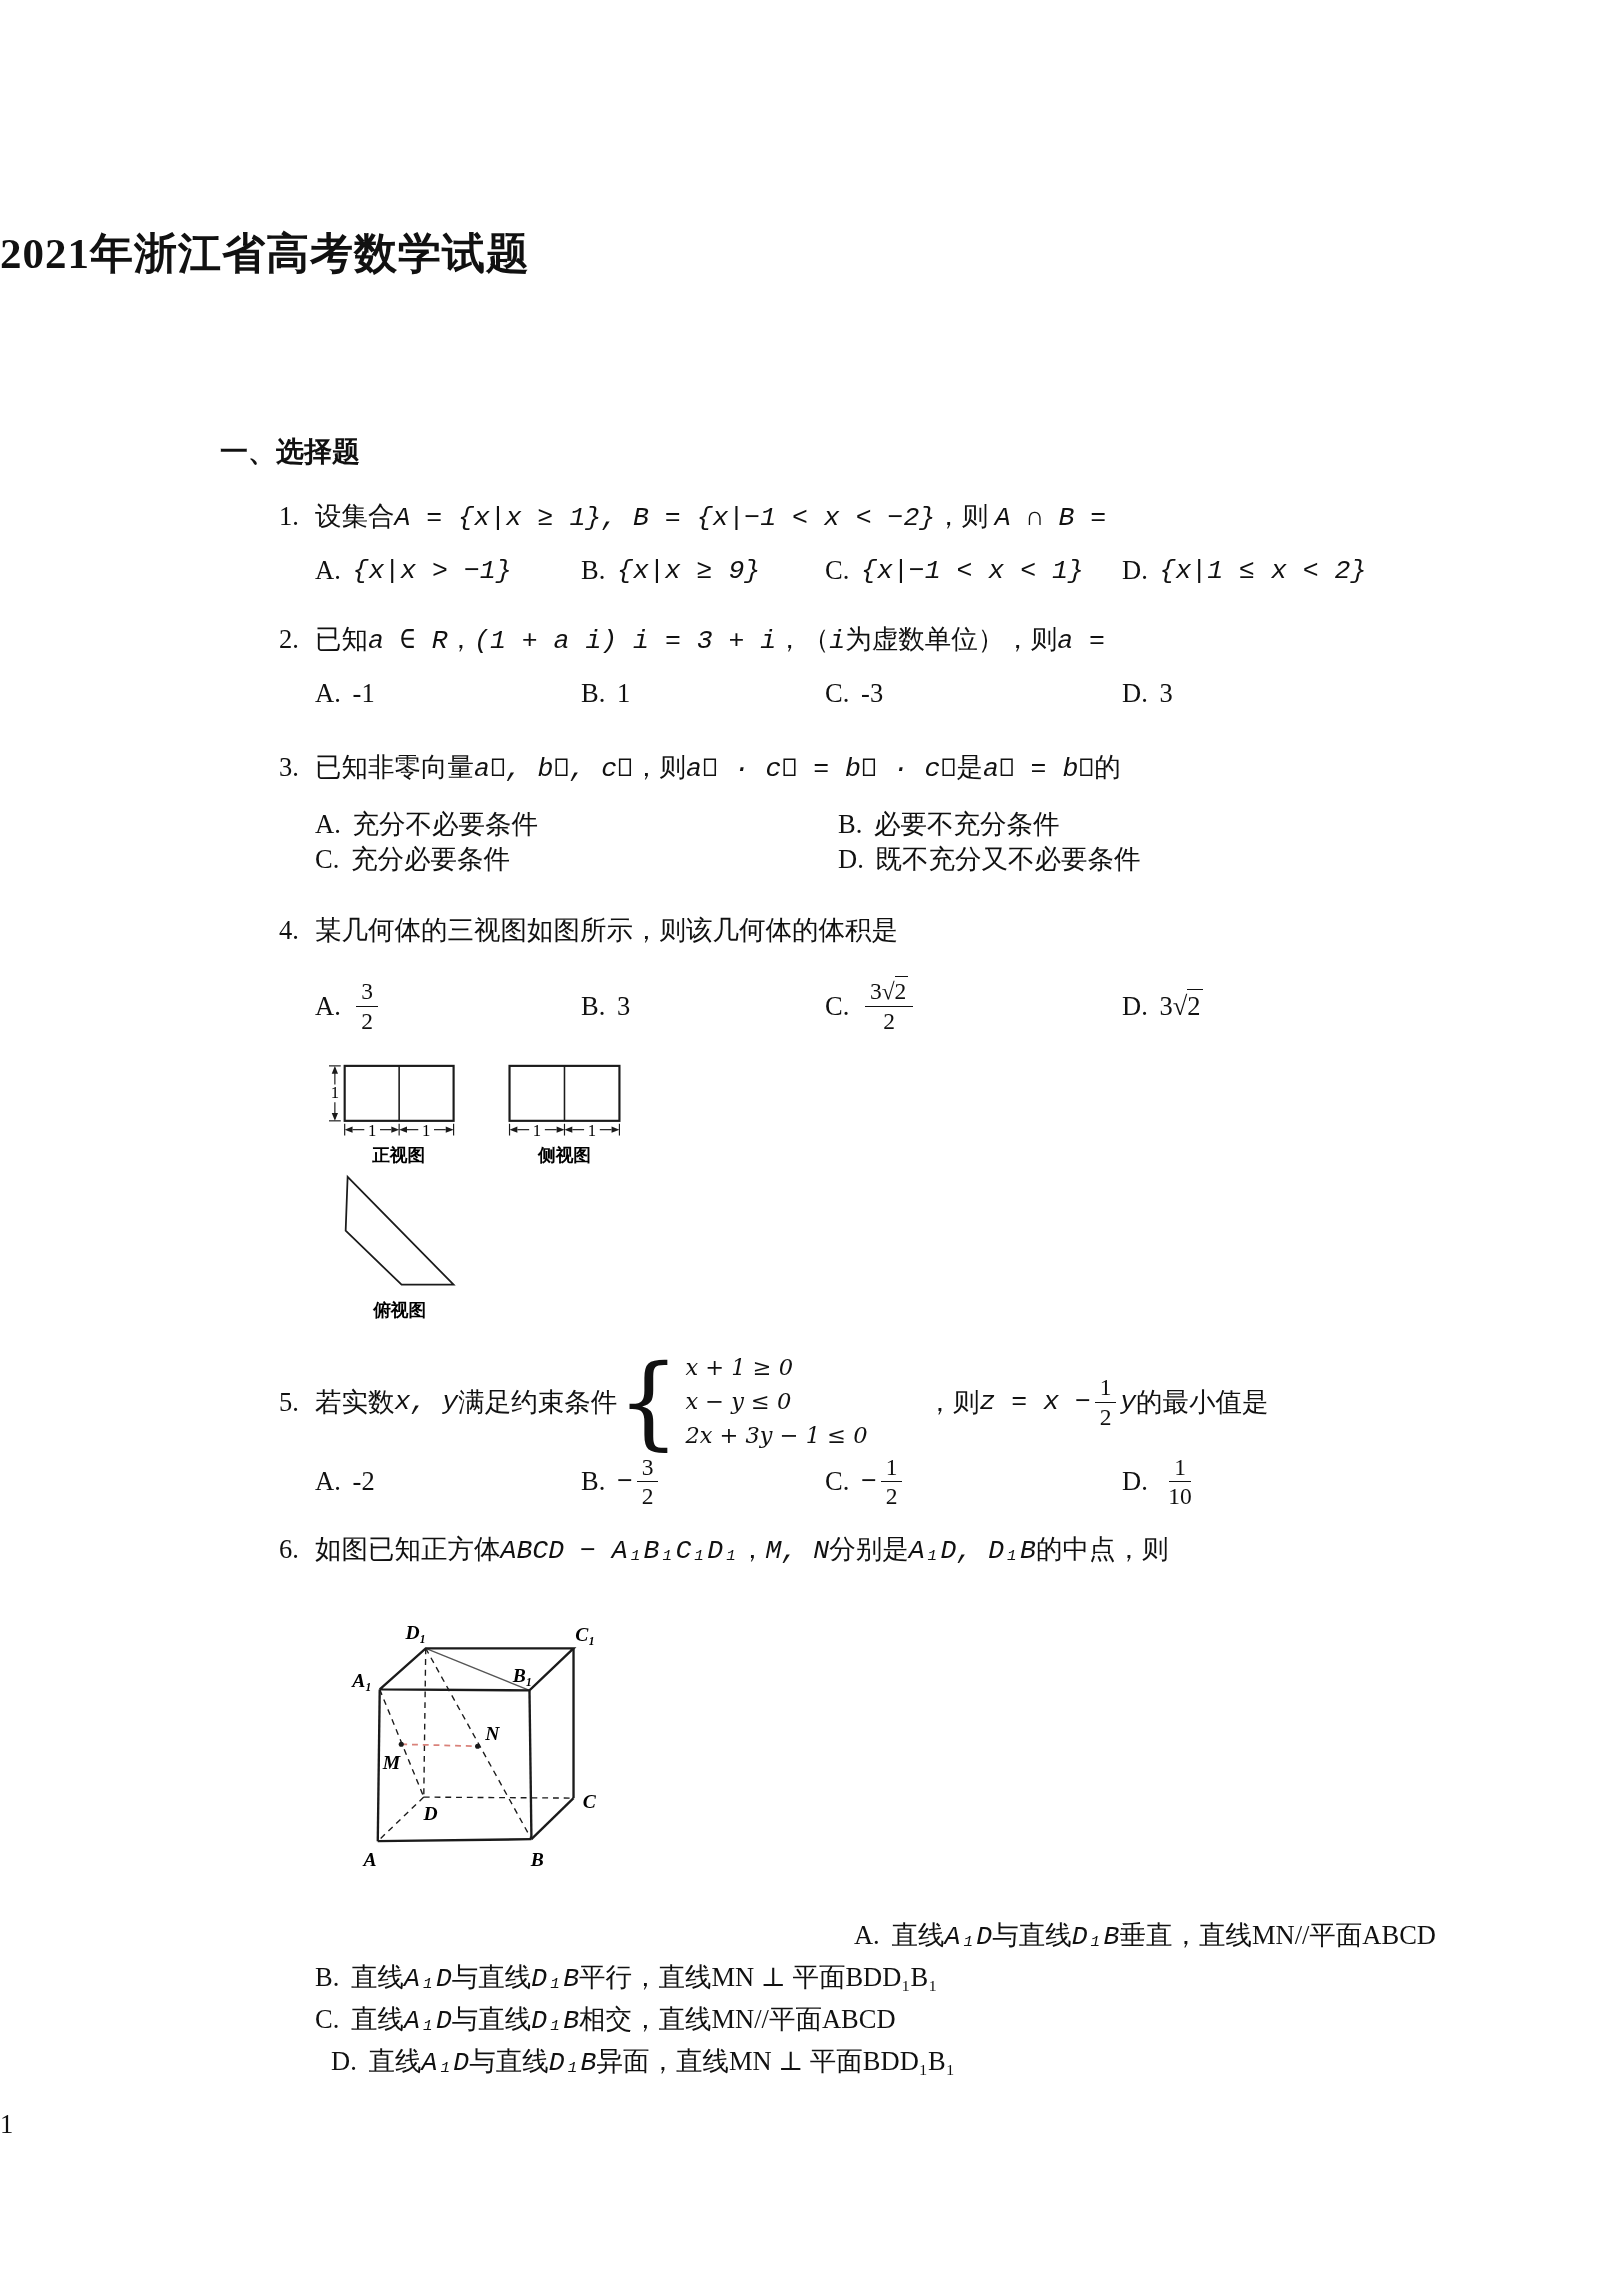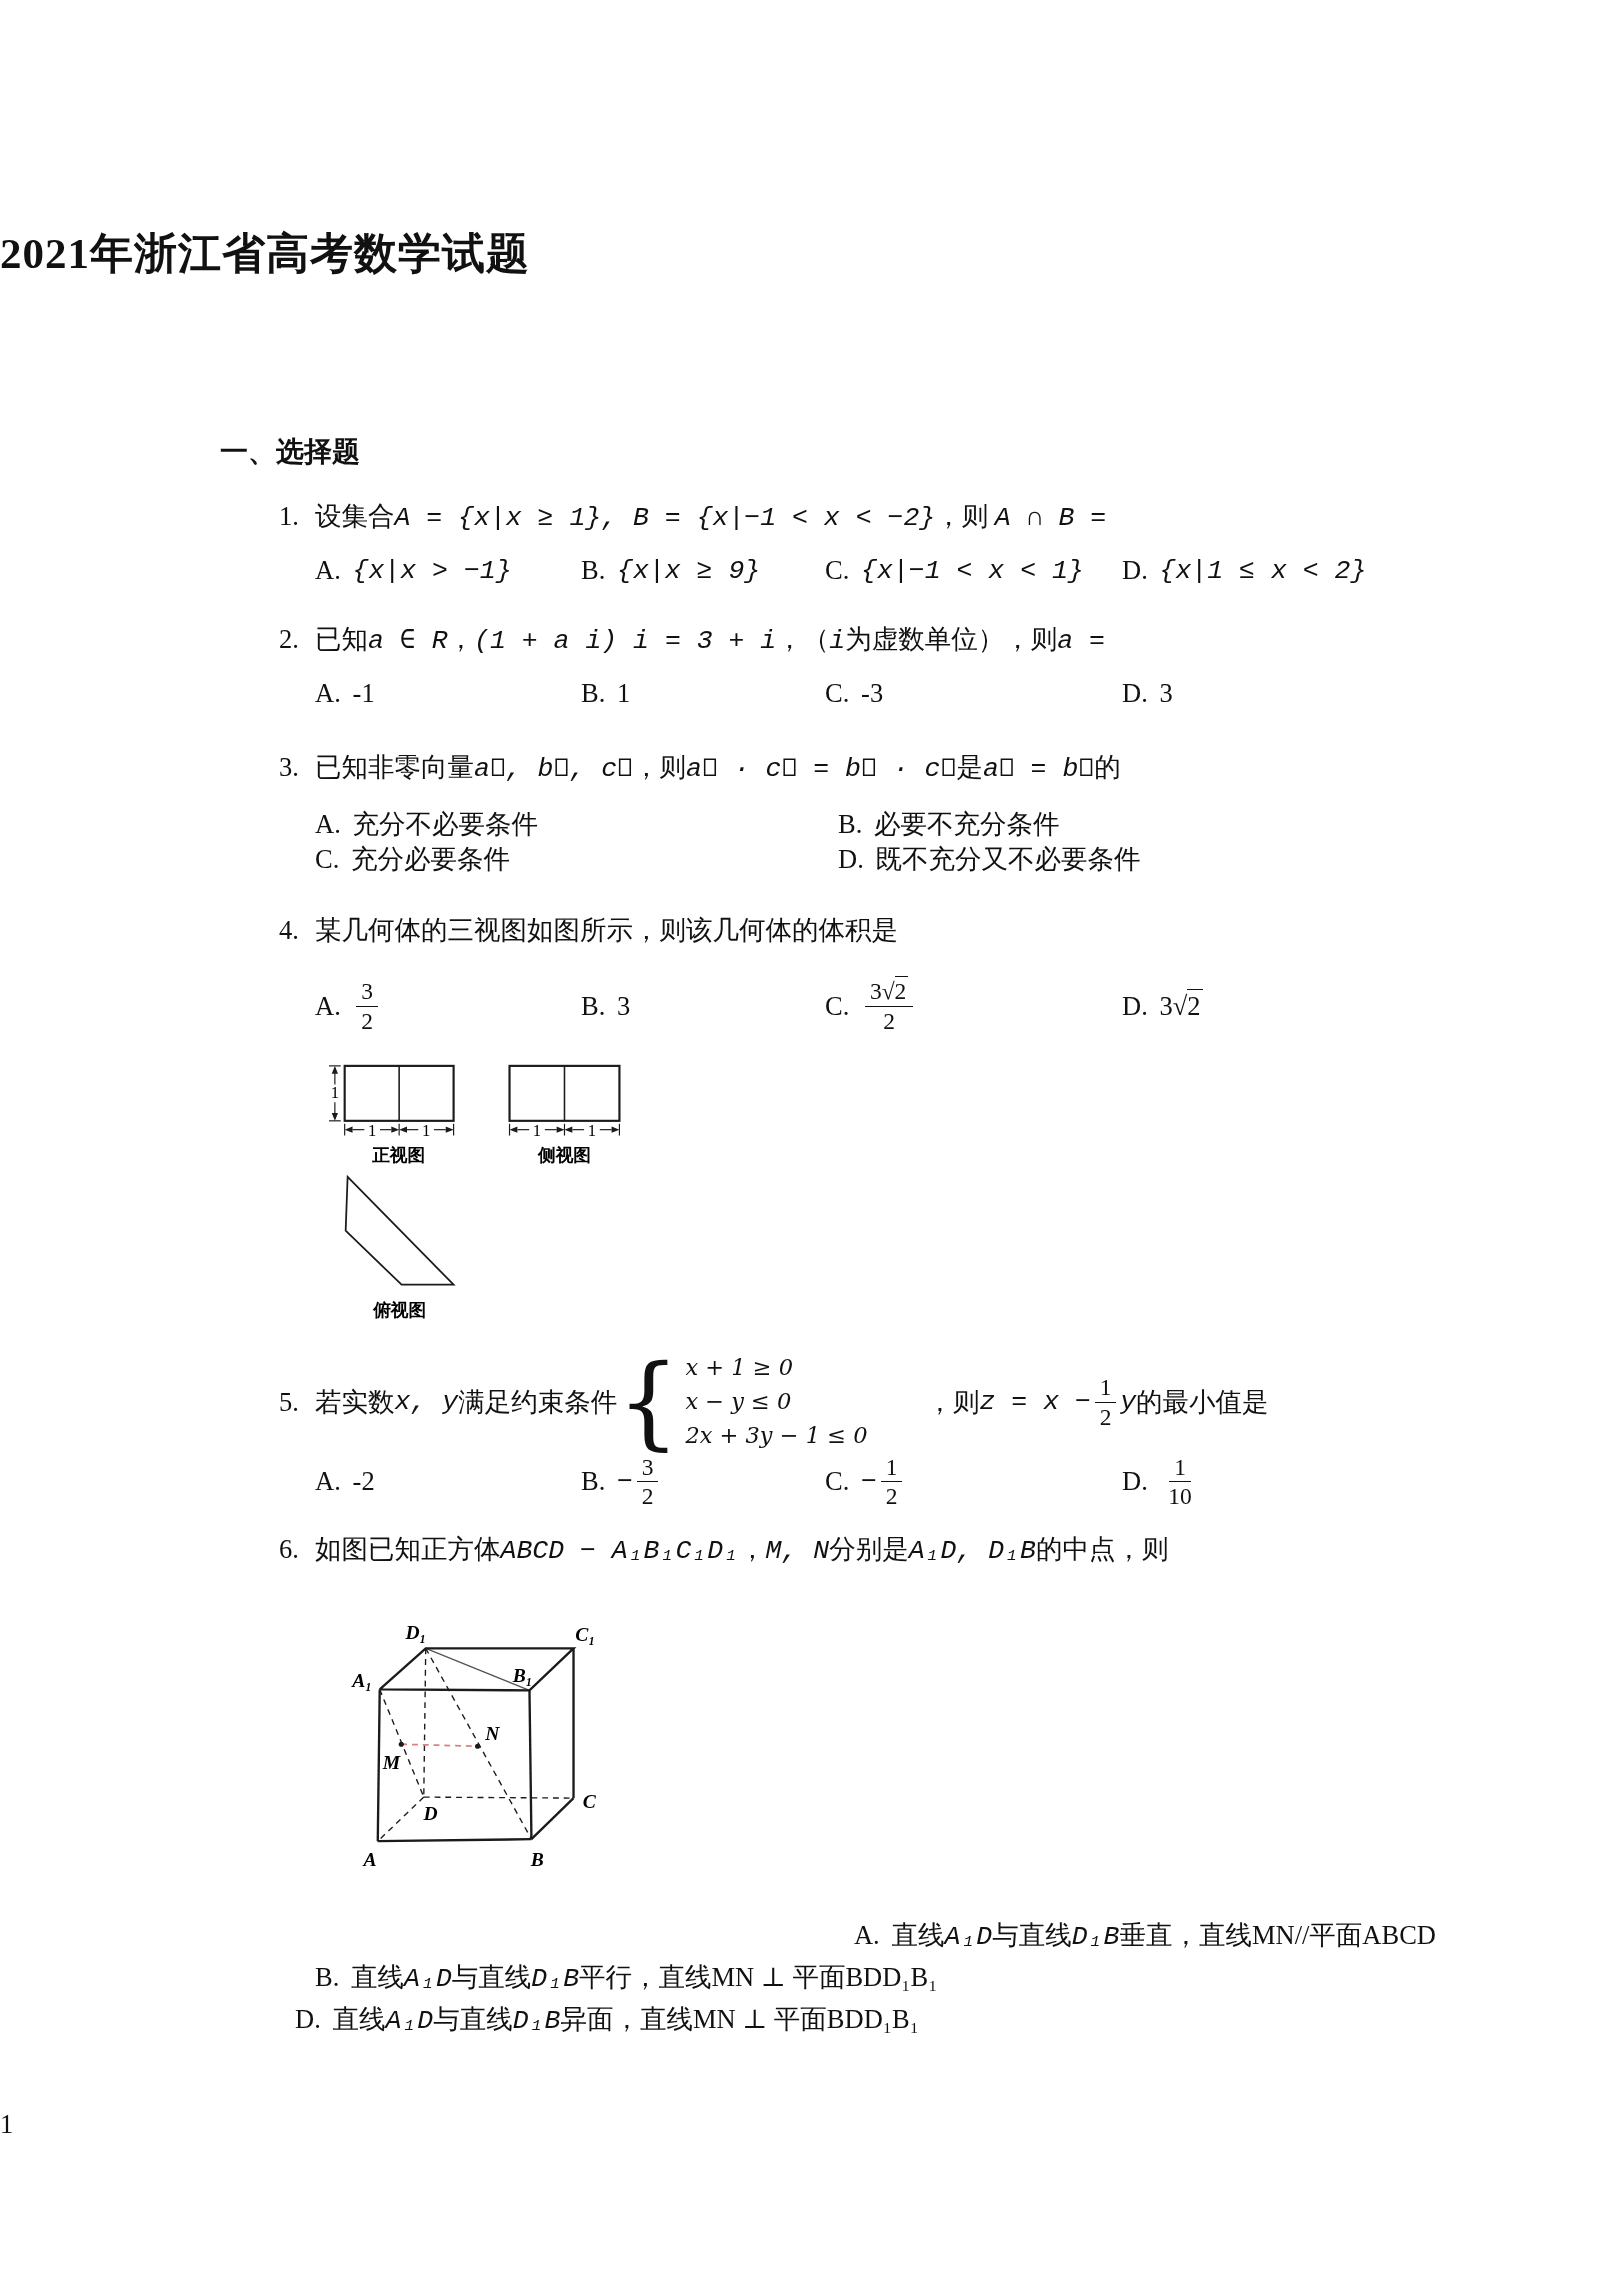--- a/index.html
+++ b/index.html
@@ -291,19 +291,20 @@
     <text x="221" y="262" text-anchor="middle" class="vlab">B</text>
     <text x="274" y="203" text-anchor="middle" class="vlab">C</text>
     <text x="112" y="215" text-anchor="middle" class="vlab">D</text>
     <text x="72" y="163" text-anchor="middle" class="vlab">M</text>
     <text x="175" y="134" text-anchor="middle" class="vlab">N</text>
   </svg>
 
   <div class="q" style="top:1917px;">
     <div class="q6opt" style="margin-left:36px;text-align:right;"><span class="lab" style="margin-right:11.8px;">A.</span><span class="zh">直线</span><span class="m">A₁D</span><span class="zh">与直线</span><span class="m">D₁B</span><span class="zh">垂直，直线MN//平面ABCD</span></div>
     <div class="q6opt" style="margin-left:36px;"><span class="lab" style="margin-right:11.8px;">B.</span><span class="zh">直线</span><span class="m">A₁D</span><span class="zh">与直线</span><span class="m">D₁B</span><span class="zh">平行，直线MN ⊥ 平面BDD₁B₁</span></div>
-    <div class="q6opt" style="margin-left:16px;"><span class="lab" style="margin-right:11.8px;">D.</span><span class="zh">直线</span><span class="m">A₁D</span><span class="zh">与直线</span><span class="m">D₁B</span><span class="zh">异面，直线MN ⊥ 平面BDD₁B₁</span></div>
+    <div class="q6opt" style="margin-left:36px;"><span class="lab" style="margin-right:11.8px;">C.</span><span class="zh">直线</span><span class="m">A₁D</span><span class="zh">与直线</span><span class="m">D₁B</span><span class="zh">相交，直线MN//平面ABCD</span></div>
+    <div class="q6opt" style="margin-left:52px;"><span class="lab" style="margin-right:11.8px;">D.</span><span class="zh">直线</span><span class="m">A₁D</span><span class="zh">与直线</span><span class="m">D₁B</span><span class="zh">异面，直线MN ⊥ 平面BDD₁B₁</span></div>
   </div>
 
   <div class="abs center footer-page">1</div>
 
 </div>
 
 
 </body></html>

